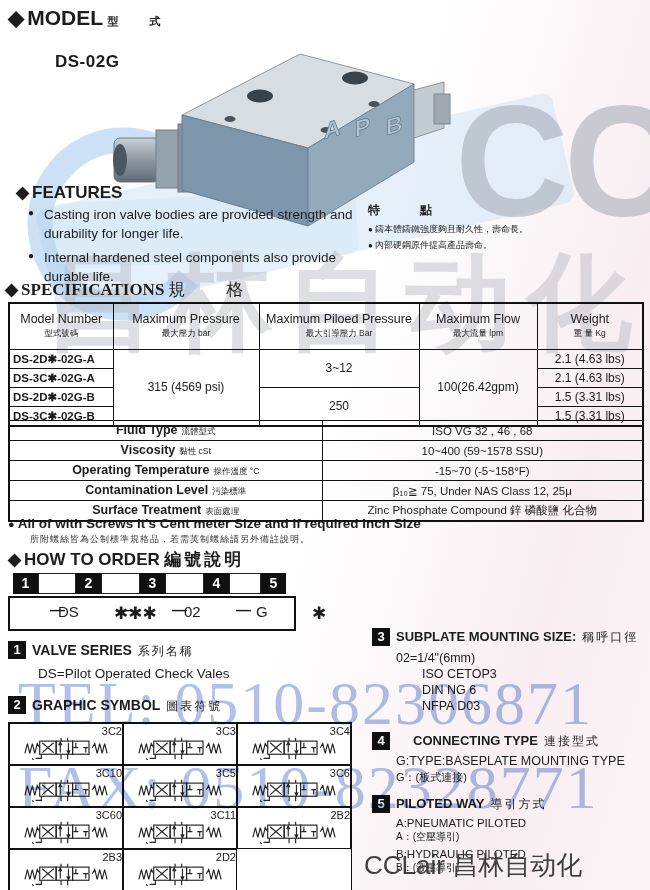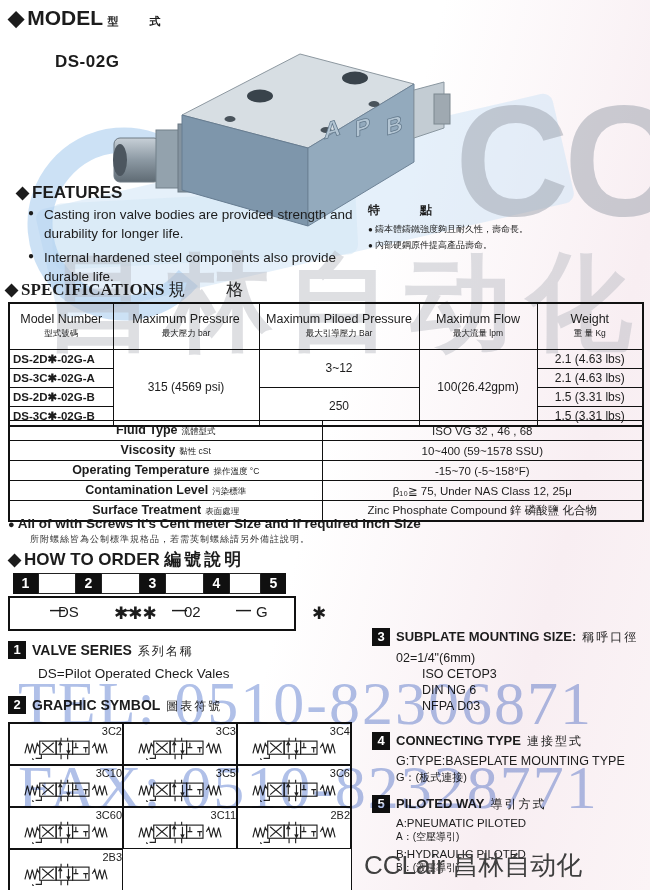--- a/index.html
+++ b/index.html
@@ -335,34 +335,40 @@
       <svg class="gsym" viewBox="0 0 104 28">
           <use href="#hsym"></use>
         </svg>
       </div>
     <div class="gcell">
       <div class="glabel">2B3</div>
       <svg class="gsym" viewBox="0 0 104 28">
           <use href="#hsym"></use>
         </svg>
       </div>
+    <div class="gcell">
+      <div class="glabel">2D2</div>
+      <svg class="gsym" viewBox="0 0 104 28">
+          <use href="#hsym"></use>
+        </svg>
+      </div>
   </div>
 
   <div class="badge" style="left:372px;top:628px;">3</div>
   <div class="ss-title" style="left:396px;top:629px;font-size:13px;">
     <span>SUBPLATE MOUNTING SIZE:</span><span class="zh">稱呼口徑</span></div>
   <div class="abs" style="left:396px;top:650px;">
     <div class="ss-line">02=1/4"(6mm)</div>
     <div class="ss-line indent">ISO CETOP3</div>
     <div class="ss-line indent">DIN NG 6</div>
     <div class="ss-line indent">NFPA D03</div>
   </div>
 
   <div class="badge" style="left:372px;top:732px;">4</div>
-  <div class="ss-title" style="left:396px;top:733px;font-size:13px;">
+  <div class="ss-title" style="left:413px;top:733px;font-size:13px;">
     <span>CONNECTING TYPE</span><span class="zh">連接型式</span></div>
   <div class="abs" style="left:396px;top:753px;">
     <div class="ss-line">G:TYPE:BASEPLATE MOUNTING TYPE</div>
     <div class="ss-line" style="font-size:11px;">G：(板式連接)</div>
   </div>
 
   <div class="badge" style="left:372px;top:795px;">5</div>
   <div class="ss-title" style="left:396px;top:796px;font-size:13px;">
     <span>PILOTED WAY</span><span class="zh">導引方式</span></div>
   <div class="abs" style="left:396px;top:816px;">

